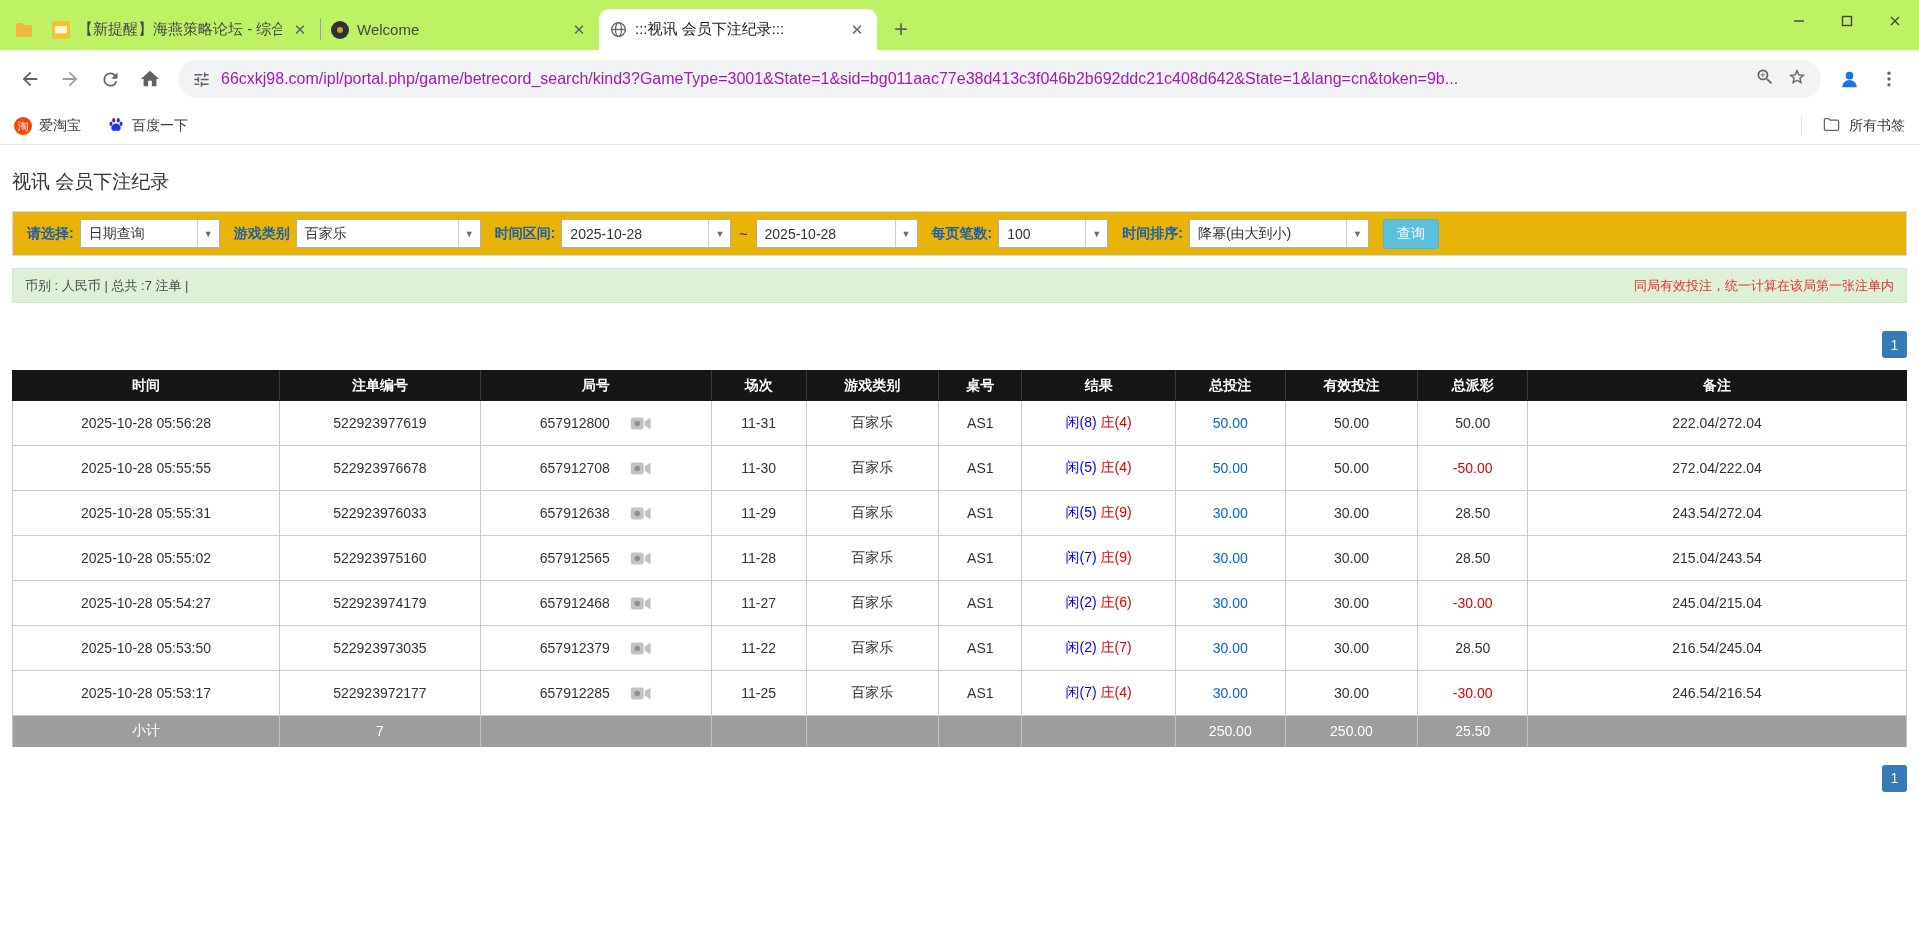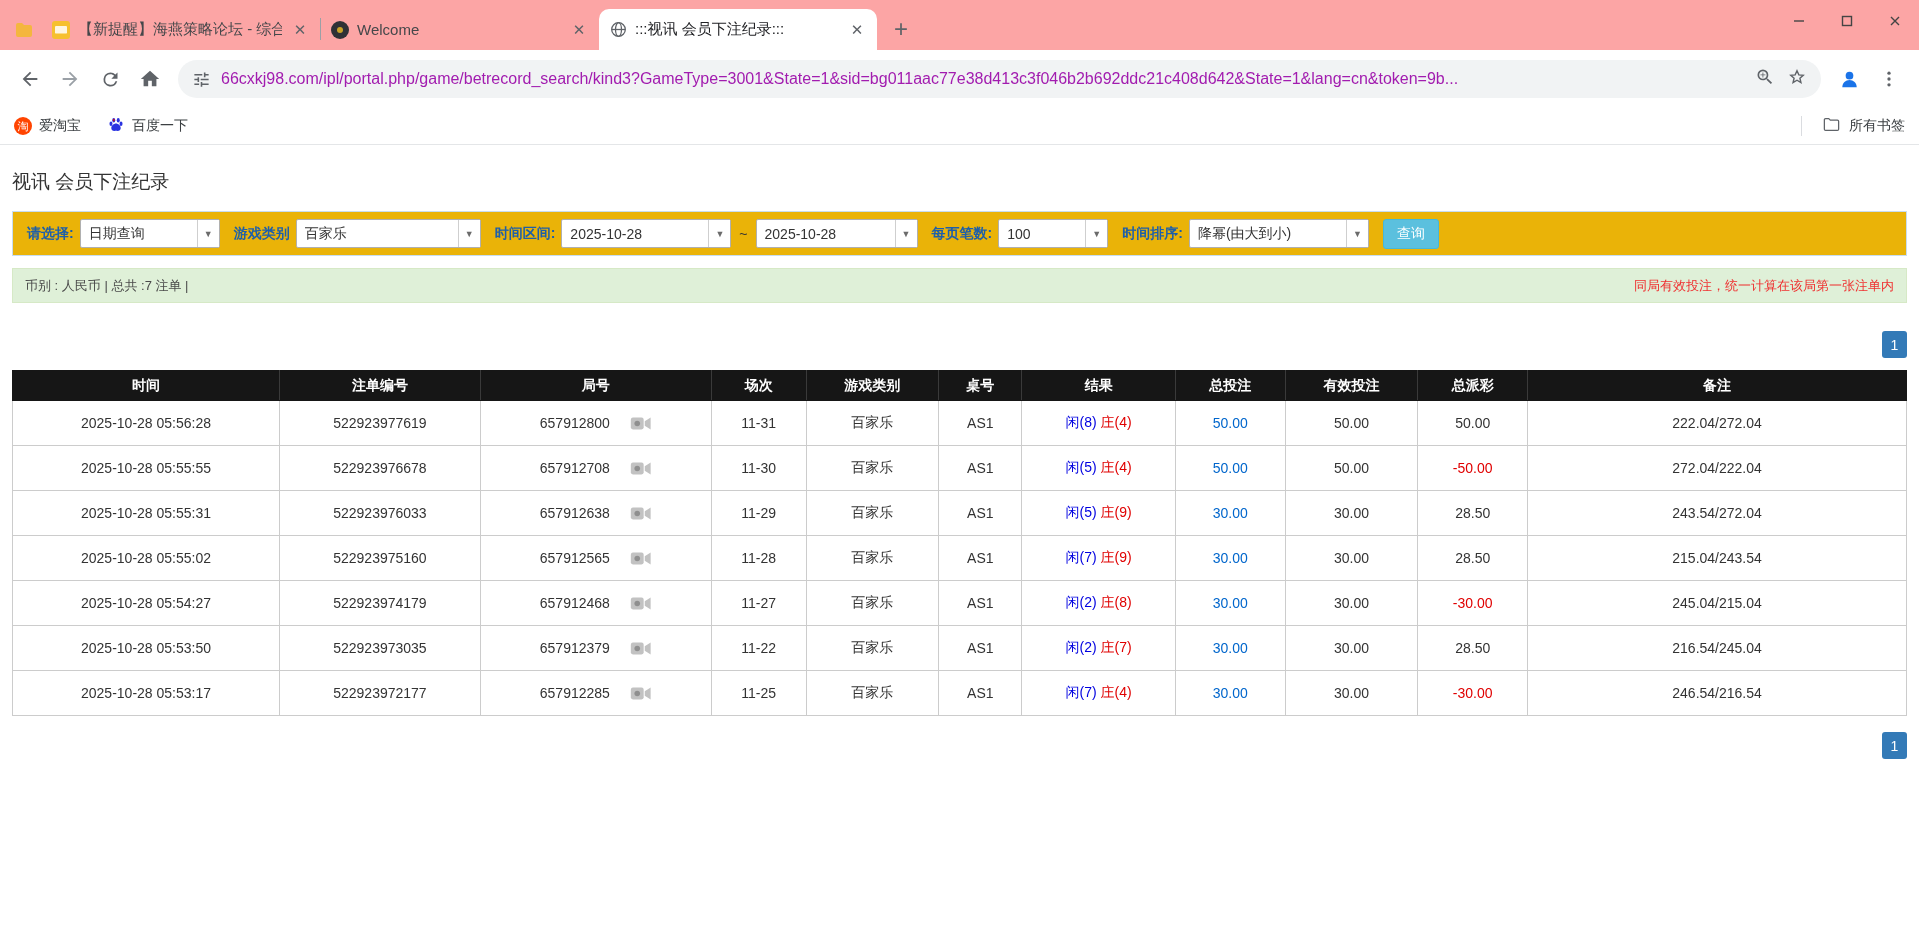--- a/index.html
+++ b/index.html
@@ -3,21 +3,21 @@
 <meta charset="utf-8">
 <style>
   * { margin:0; padding:0; box-sizing:border-box; }
   html,body { width:1919px; height:933px; }
   body {
     font-family:"Liberation Sans","DejaVu Sans",sans-serif;
     background:#fff; overflow:hidden; position:relative;
   }
 
   
-  .tab-strip { height:50px; background:#fca5a5; display:flex; align-items:flex-end; position:relative; }
+  .tab-strip { height:50px; background:#bef264; display:flex; align-items:flex-end; position:relative; }
   .pinned-fav { width:36px; height:40px; display:flex; align-items:center; justify-content:center; margin-left:6px; }
   .tab { width:278px; height:41px; display:flex; align-items:center; padding:0 10px; color:#45474a; font-size:15px; position:relative; border-radius:10px 10px 0 0; flex:none; }
   .tab.active { background:#fff; color:#202124; }
   .tab-sep { width:1px; height:22px; background:#9aa0a6; margin-bottom:10px; flex:none; }
   .favicon { width:18px; height:18px; flex:none; display:flex; align-items:center; justify-content:center; }
   .fav1 { background:#f6c02e; border-radius:3px; position:relative; }
   .fav1::after { content:''; position:absolute; left:3px; top:5px; width:12px; height:8px; background:#fff; clip-path:polygon(0 0,100% 0,100% 100%,0 100%); opacity:.85; border-radius:1px; }
   .fav2 { background:#2f3136; border-radius:50%; position:relative; }
   .fav2::after { content:''; position:absolute; left:6px; top:6px; width:6px; height:6px; background:#c9a227; border-radius:50%; }
   .tab-title { flex:1; margin:0 8px; white-space:nowrap; overflow:hidden; }
@@ -402,21 +402,21 @@
                   <svg viewBox="0 0 20 14" width="22" height="15">
                     <rect x="0.5" y="1.5" width="12" height="11" rx="2" fill="#c2c2c2"></rect>
                     <path d="M13.5 5l5.5-3.5v11L13.5 9z" fill="#c2c2c2"></path>
                     <circle cx="6.5" cy="7" r="2.6" fill="#8f8f8f"></circle>
                   </svg>
                 </span>
               </span></td>
             <td>11-27</td>
             <td>百家乐</td>
             <td>AS1</td>
-            <td><span class="res-player">闲(2)</span> <span class="res-banker">庄(8)</span></td>
+            <td><span class="res-player">闲(2)</span> <span class="res-banker">庄(6)</span></td>
             <td><span class="bet-link">30.00</span></td>
             <td>30.00</td>
             <td><span class="payout neg">-30.00</span></td>
             <td>245.04/215.04</td>
           </tr>
           <tr>
             <td>2025-10-28 05:53:50</td>
             <td>522923973035</td>
             <td><span class="round-wrap">
                 <span>657912379</span>
@@ -454,20 +454,33 @@
             <td>百家乐</td>
             <td>AS1</td>
             <td><span class="res-player">闲(7)</span> <span class="res-banker">庄(4)</span></td>
             <td><span class="bet-link">30.00</span></td>
             <td>30.00</td>
             <td><span class="payout neg">-30.00</span></td>
             <td>246.54/216.54</td>
           </tr>
         </tbody>
       <tfoot>
+        <tr class="sub">
+          <td>小计</td>
+          <td>7</td>
+          <td></td>
+          <td></td>
+          <td></td>
+          <td></td>
+          <td></td>
+          <td>250.00</td>
+          <td>250.00</td>
+          <td>25.50</td>
+          <td></td>
+        </tr>
       </tfoot>
     </table>
 
     <div class="pager bottom">
       <span class="page-btn">1</span>
     </div>
   </div>
 </div>
 
 </body></html>

